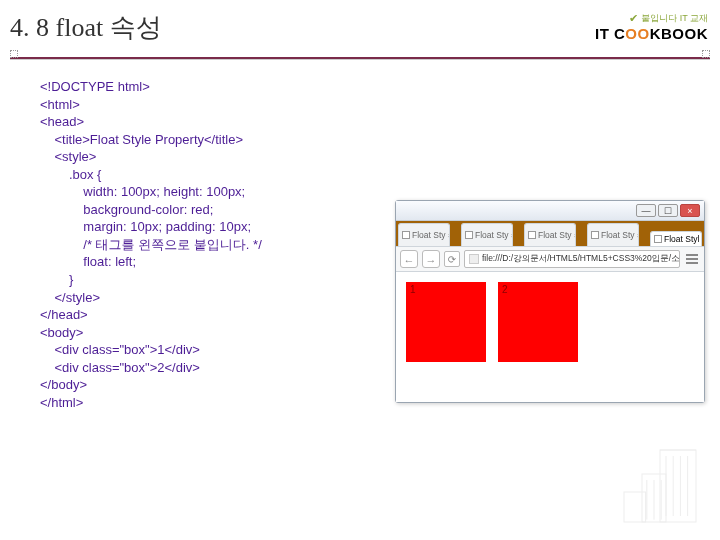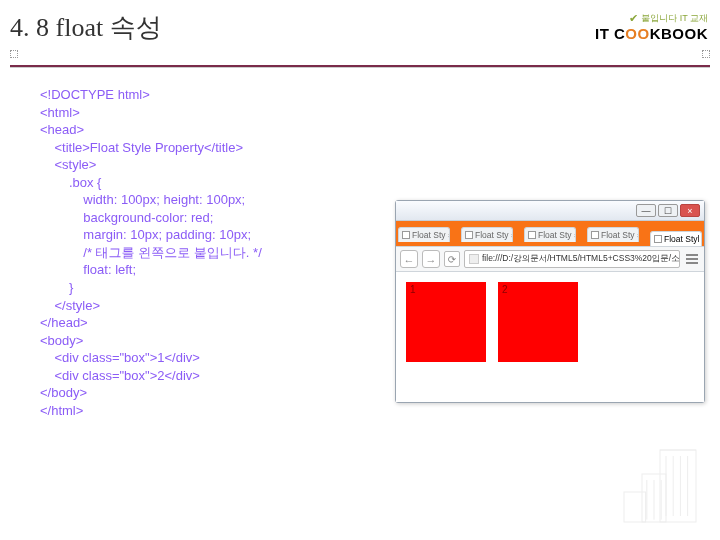--- a/index.html
+++ b/index.html
@@ -9,21 +9,21 @@
     height: 540px;
     background: #ffffff;
     font-family: Arial, sans-serif;
     position: relative;
     overflow: hidden;
   }
   .slide-title {
     font-family: Georgia, 'Times New Roman', serif;
     font-size: 26px;
     color: #333;
-    padding: 10px 10px 20px 10px;
+    padding: 10px 10px 12px 10px;
   }
   .title-underline {
     border-top: 2px solid #7a2b4a;
     border-bottom: 1px solid #ccc;
     margin: 0 10px 4px 10px;
   }
   .corners {
     position: absolute;
     left: 10px; right: 10px;
     top: 50px;
@@ -36,21 +36,21 @@
     width:6px;height:6px;
     border:1px dotted #999;
   }
   .corners::before{left:0;}
   .corners::after{right:0;}
   .code-block {
     font-family: 'Malgun Gothic', Arial, sans-serif;
     font-size: 13px;
     line-height: 1.35;
     white-space: pre;
-    color: #8b5cf6;
+    color: #4c1d95;
     padding: 14px 1px 0 40px;
   }
   .browser {
     position: absolute;
     top: 200px;
     left: 395px;
     width: 310px;
     border: 1px solid #9aa5b1;
     border-radius: 3px;
     background: #f5f6f7;
@@ -75,24 +75,23 @@
     font-size:9px;
     background:#eef1f4;
     color:#444;
   }
   .titlebar .tb-btn.close{
     background:#d9534f;color:#fff;border-color:#b94440;
   }
   .tabbar {
     display:flex;
     padding: 2px 2px 0 2px;
-    background:#f97316;
+    background:#a16207;
     border-bottom:1px solid #cfd5db;
     gap:11px;
-    align-items:center;
   }
   .tab {
     flex:1;
     background:#f0f2f4;
     border:1px solid #cfd5db;
     border-bottom:none;
     border-radius:3px 3px 0 0;
     font-size:8.5px;
     padding:2px 3px;
     color:#666;

